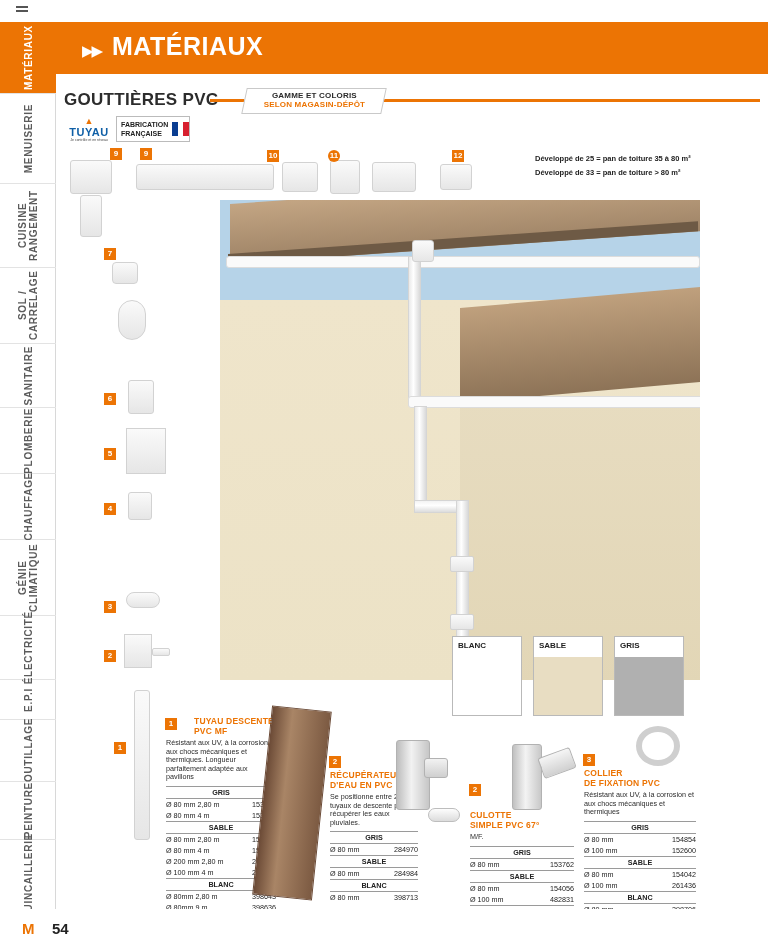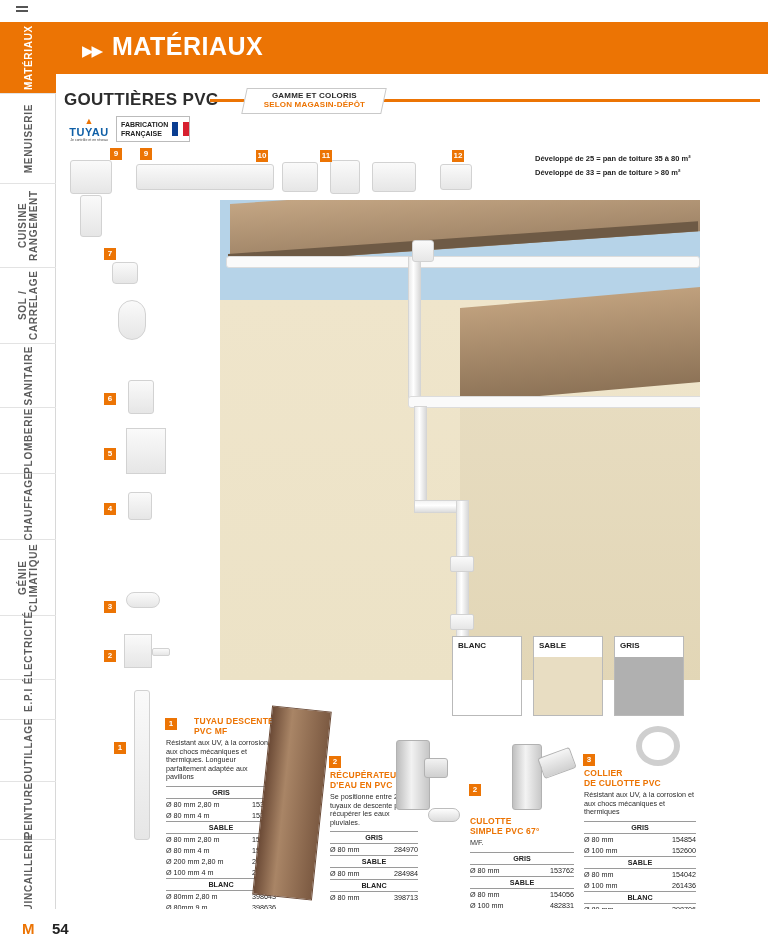--- a/index.html
+++ b/index.html
@@ -262,22 +262,22 @@
 
 <div class="fit" style="left:70px; top:160px; width:42px; height:34px; border-radius:3px;"></div>
 <div class="fit" style="left:136px; top:164px; width:138px; height:26px; border-radius:3px;"></div>
 <div class="fit" style="left:282px; top:162px; width:36px; height:30px; border-radius:3px;"></div>
 <div class="fit" style="left:330px; top:160px; width:30px; height:34px; border-radius:3px;"></div>
 <div class="fit" style="left:372px; top:162px; width:44px; height:30px; border-radius:3px;"></div>
 <div class="fit" style="left:440px; top:164px; width:32px; height:26px; border-radius:3px;"></div>
 
 <div class="badge" style="left:110px; top:148px;">9</div>
 <div class="badge" style="left:140px; top:148px;">9</div>
-<div class="badge" style="left:256px; top:150px;">10</div>
-<div class="badge" style="left:320px; top:150px;">11</div>
+<div class="badge" style="left:267px; top:150px;">10</div>
+<div class="badge" style="left:328px; top:150px;border-radius:6px;">11</div>
 <div class="badge" style="left:452px; top:150px;">12</div>
 
 <div class="fit" style="left:80px; top:195px; width:22px; height:42px; border-radius:3px;"></div>
 <div class="badge" style="left:104px; top:248px;">7</div>
 <div class="fit" style="left:112px; top:262px; width:26px; height:22px; border-radius:4px;"></div>
 <div class="fit" style="left:118px; top:300px; width:28px; height:40px; border-radius:14px;"></div>
 <div class="badge" style="left:104px; top:393px;">6</div>
 <div class="fit" style="left:128px; top:380px; width:26px; height:34px; border-radius:3px;"></div>
 <div class="badge" style="left:104px; top:448px;">5</div>
 <div class="fit" style="left:126px; top:428px; width:40px; height:46px;"></div>
@@ -417,21 +417,21 @@
 <div style="position:absolute; left:396px; top:740px; width:34px; height:70px;
             background:linear-gradient(90deg,#bdbdbd,#f2f2f2 45%,#c6c6c6);
             border:1px solid #b2b2b2; border-radius:3px;"></div>
 <div style="position:absolute; left:424px; top:758px; width:24px; height:20px;
             background:linear-gradient(180deg,#f2f2f2,#cfcfcf); border:1px solid #b2b2b2; border-radius:3px;"></div>
 <div style="position:absolute; left:428px; top:808px; width:32px; height:14px;
             background:linear-gradient(180deg,#fdfdfd,#dcdcdc); border:1px solid #bdbdbd; border-radius:7px;"></div>
 
 <div class="prod" style="left:470px; top:786px; width:104px;">
   <div class="pnum" style="left:-1px; top:-2px;">2</div>
-  <div style="margin-top:30px;">
+  <div style="margin-top:24px;">
     <h4>CULOTTE</h4>
     <h4>SIMPLE PVC 67°</h4>
   </div>
   <p>M/F.</p>
   <table class="ptab">
     <tbody>
         <tr class="hdr">
           <td colspan="2">GRIS</td>
         </tr>
     <tr>
@@ -463,21 +463,21 @@
             background:linear-gradient(90deg,#c0c0c0,#f3f3f3 45%,#c8c8c8);
             border:1px solid #b2b2b2; border-radius:3px;"></div>
 <div style="position:absolute; left:540px; top:752px; width:34px; height:22px;
             background:linear-gradient(180deg,#f5f5f5,#d0d0d0); border:1px solid #b2b2b2; border-radius:3px;
             transform:rotate(-20deg);"></div>
 
 <div class="prod" style="left:584px; top:756px; width:112px;">
   <div class="pnum" style="left:-1px; top:-2px;">3</div>
   <div style="margin-top:12px;">
     <h4>COLLIER</h4>
-    <h4>DE CULOTTE PVC</h4>
+    <h4>DE FIXATION PVC</h4>
   </div>
   <p>Résistant aux UV, à la corrosion et aux chocs mécaniques et thermiques</p>
   <table class="ptab">
     <tbody>
         <tr class="hdr">
           <td colspan="2">GRIS</td>
         </tr>
     <tr>
           <td>Ø 80 mm</td>
           <td class="ref">154854</td>

